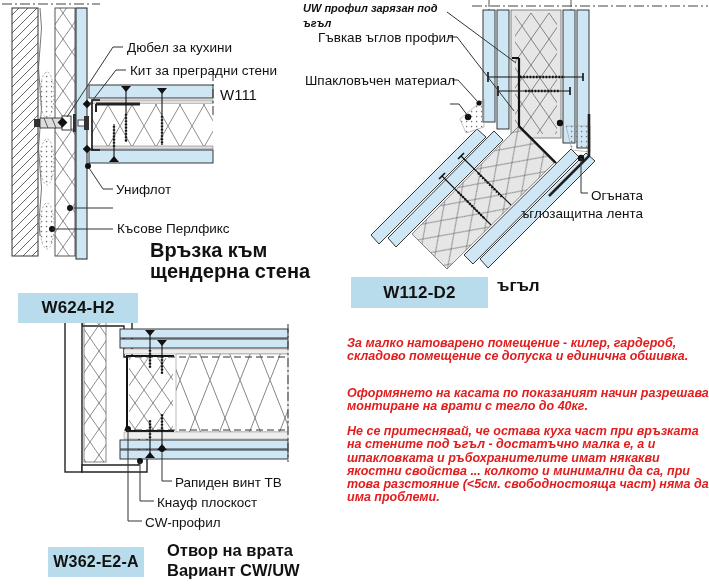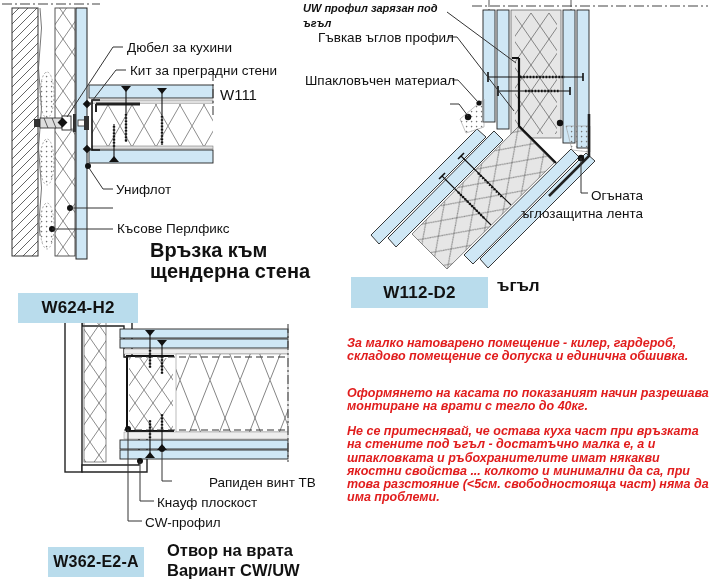--- a/index.html
+++ b/index.html
@@ -217,21 +217,21 @@
   <div class="lbl lbl-right" style="right:66px;top:187px;line-height:18px;">
     <span>Огъната</span>
     <span>ъглозащитна лента</span>
   </div>
 
   <div class="code-badge" style="left:351px;top:277px;width:137px;height:31px;">W112-D2</div>
   <div class="blk-title" id="title2">
     <span>ъгъл</span>
   </div>
 
-  <div class="lbl" style="left:175px;top:475px;margin-left:34px;">Рапиден винт ТВ</div>
+  <div class="lbl" style="left:175px;top:475px;">Рапиден винт ТВ</div>
   <div class="lbl" style="left:157px;top:495px;">Кнауф плоскост</div>
   <div class="lbl" style="left:145px;top:515px;">CW-профил</div>
 
   <div class="code-badge" style="left:48px;top:547px;width:96px;height:30px;font-size:16px;">W362-E2-A</div>
   <div class="blk-title" id="title3">
     <span>Отвор на врата</span>
     <span>Вариант CW/UW</span>
   </div>
 
   <div class="notes">

